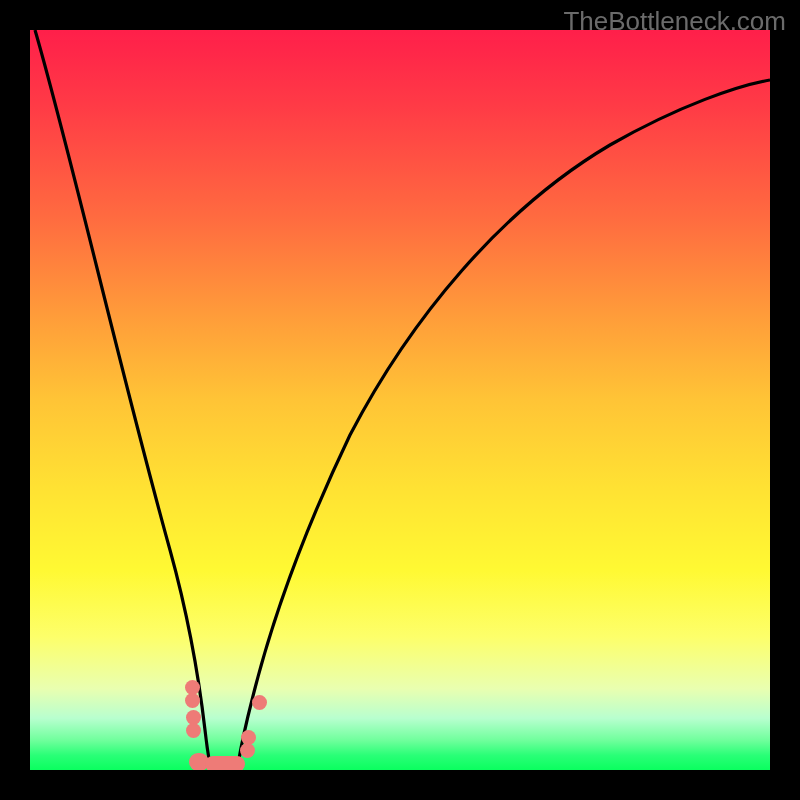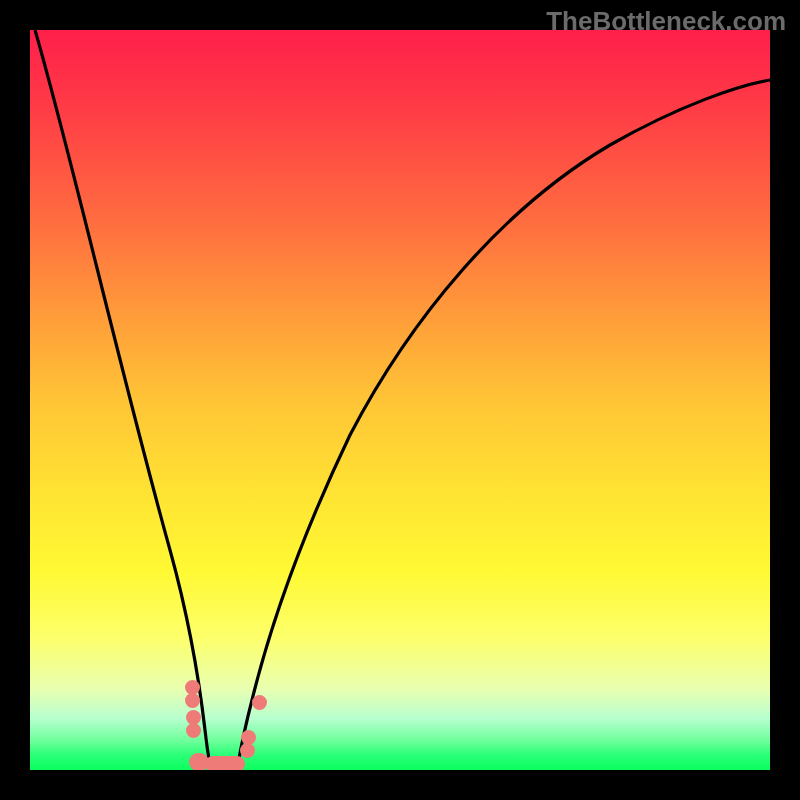--- a/index.html
+++ b/index.html
@@ -42,21 +42,21 @@
   svg.curves {
     position: absolute;
     inset: 0;
   }
   .watermark {
     position: absolute;
     top: 6px;
     right: 14px;
     color: #6b6b6b;
     font-size: 26px;
-    font-weight: 700;
+    font-weight: 400;
     font-family: Arial, Helvetica, sans-serif;
     z-index: 10;
   }
   .marker {
     position: absolute;
     background: #ee7b77;
     border-radius: 50%;
   }
   .capsule {
     position: absolute;

